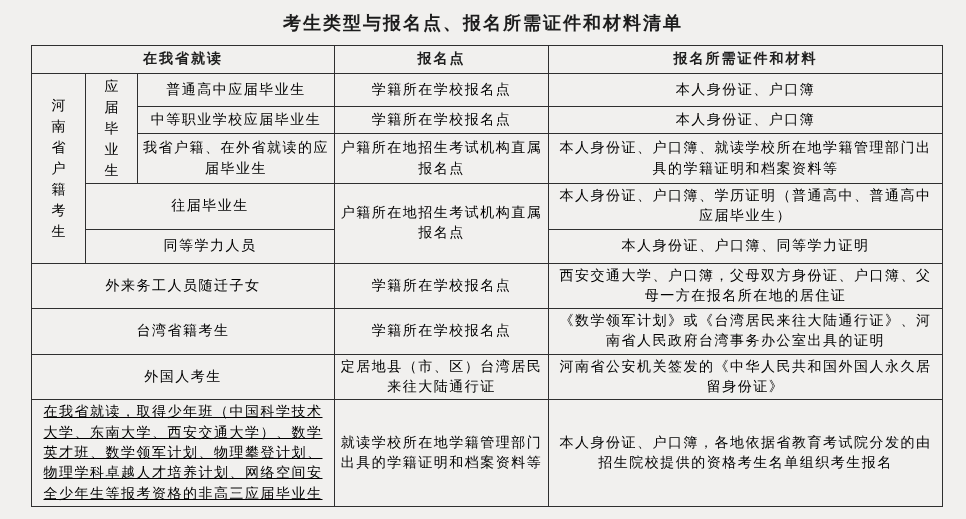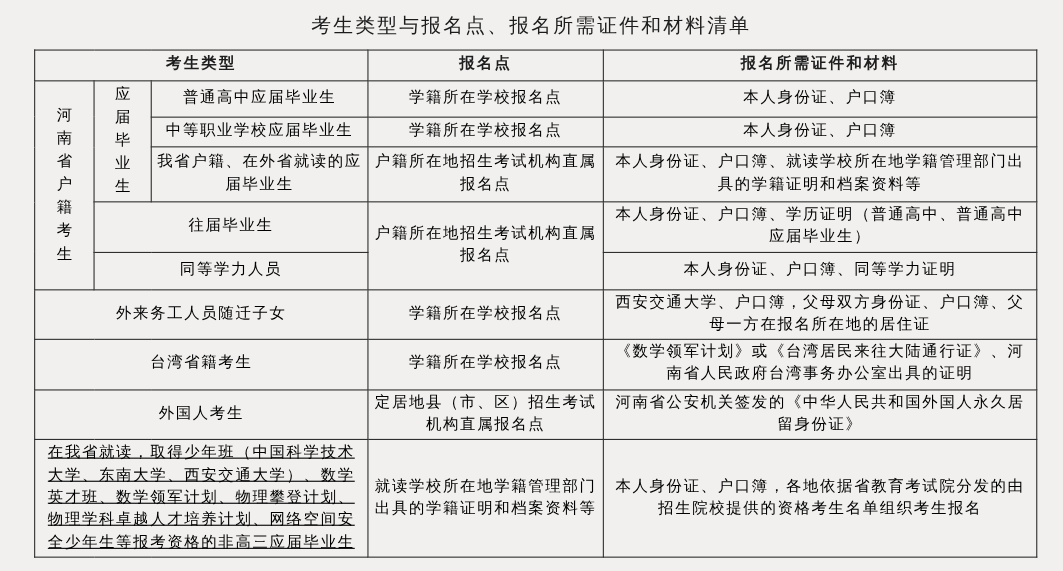--- a/index.html
+++ b/index.html
@@ -8,21 +8,21 @@
     background: #f1f0ee;
     font-family: "Liberation Serif", "DejaVu Serif", serif;
     color: #242424;
     overflow: hidden;
   }
   .page { width: 966px; height: 519px; position: relative; }
 
   .doc-title {
     text-align: center;
     font-size: 18px;
-    font-weight: normal;
+    font-weight: bold;
     letter-spacing: 2px;
     padding-top: 11px;
     color: #1c1c1c;
   }
 
   table.reg-table {
     border-collapse: collapse;
     table-layout: fixed;
     width: 911px;
     margin: 10px 0 0 31px;
@@ -72,21 +72,21 @@
     <colgroup>
       <col style="width:54px">
       <col style="width:52px">
       <col style="width:197px">
       <col style="width:214px">
       <col style="width:394px">
     </colgroup>
 
     <tbody>
         <tr style="height:28px">
-      <th colspan="3">考生类型</th>
+      <th colspan="3">在我省就读</th>
       <th>报名点</th>
       <th>报名所需证件和材料</th>
     </tr>
 
     <tr style="height:30px">
       <td rowspan="5">
         <div class="vertical-label">河南省户籍考生</div>
       </td>
       <td rowspan="3">
         <div class="vertical-label">应届毕业生</div>
@@ -126,21 +126,21 @@
     </tr>
 
     <tr style="height:40px">
       <td colspan="3">台湾省籍考生</td>
       <td>学籍所在学校报名点</td>
       <td class="left-cell">《数学领军计划》或《台湾居民来往大陆通行证》、河南省人民政府台湾事务办公室出具的证明</td>
     </tr>
 
     <tr style="height:40px">
       <td colspan="3">外国人考生</td>
-      <td>定居地县（市、区）招生考试机构直属报名点</td>
+      <td>定居地县（市、区）台湾居民来往大陆通行证</td>
       <td class="left-cell">河南省公安机关签发的《中华人民共和国外国人永久居留身份证》</td>
     </tr>
 
     <tr style="height:93px">
       <td colspan="3" class="justify-cell">在我省就读，取得少年班（中国科学技术大学、东南大学、西安交通大学）、数学英才班、数学领军计划、物理攀登计划、物理学科卓越人才培养计划、网络空间安全少年生等报考资格的非高三应届毕业生</td>
       <td>就读学校所在地学籍管理部门出具的学籍证明和档案资料等</td>
       <td class="left-cell">本人身份证、户口簿，各地依据省教育考试院分发的由招生院校提供的资格考生名单组织考生报名</td>
     </tr>
   </tbody>
     </table>

